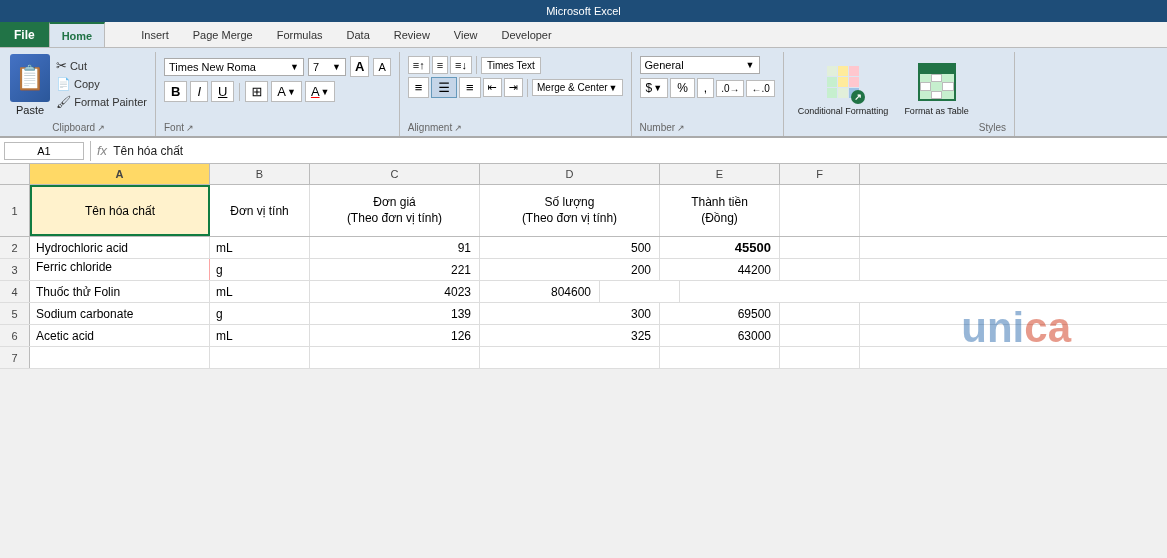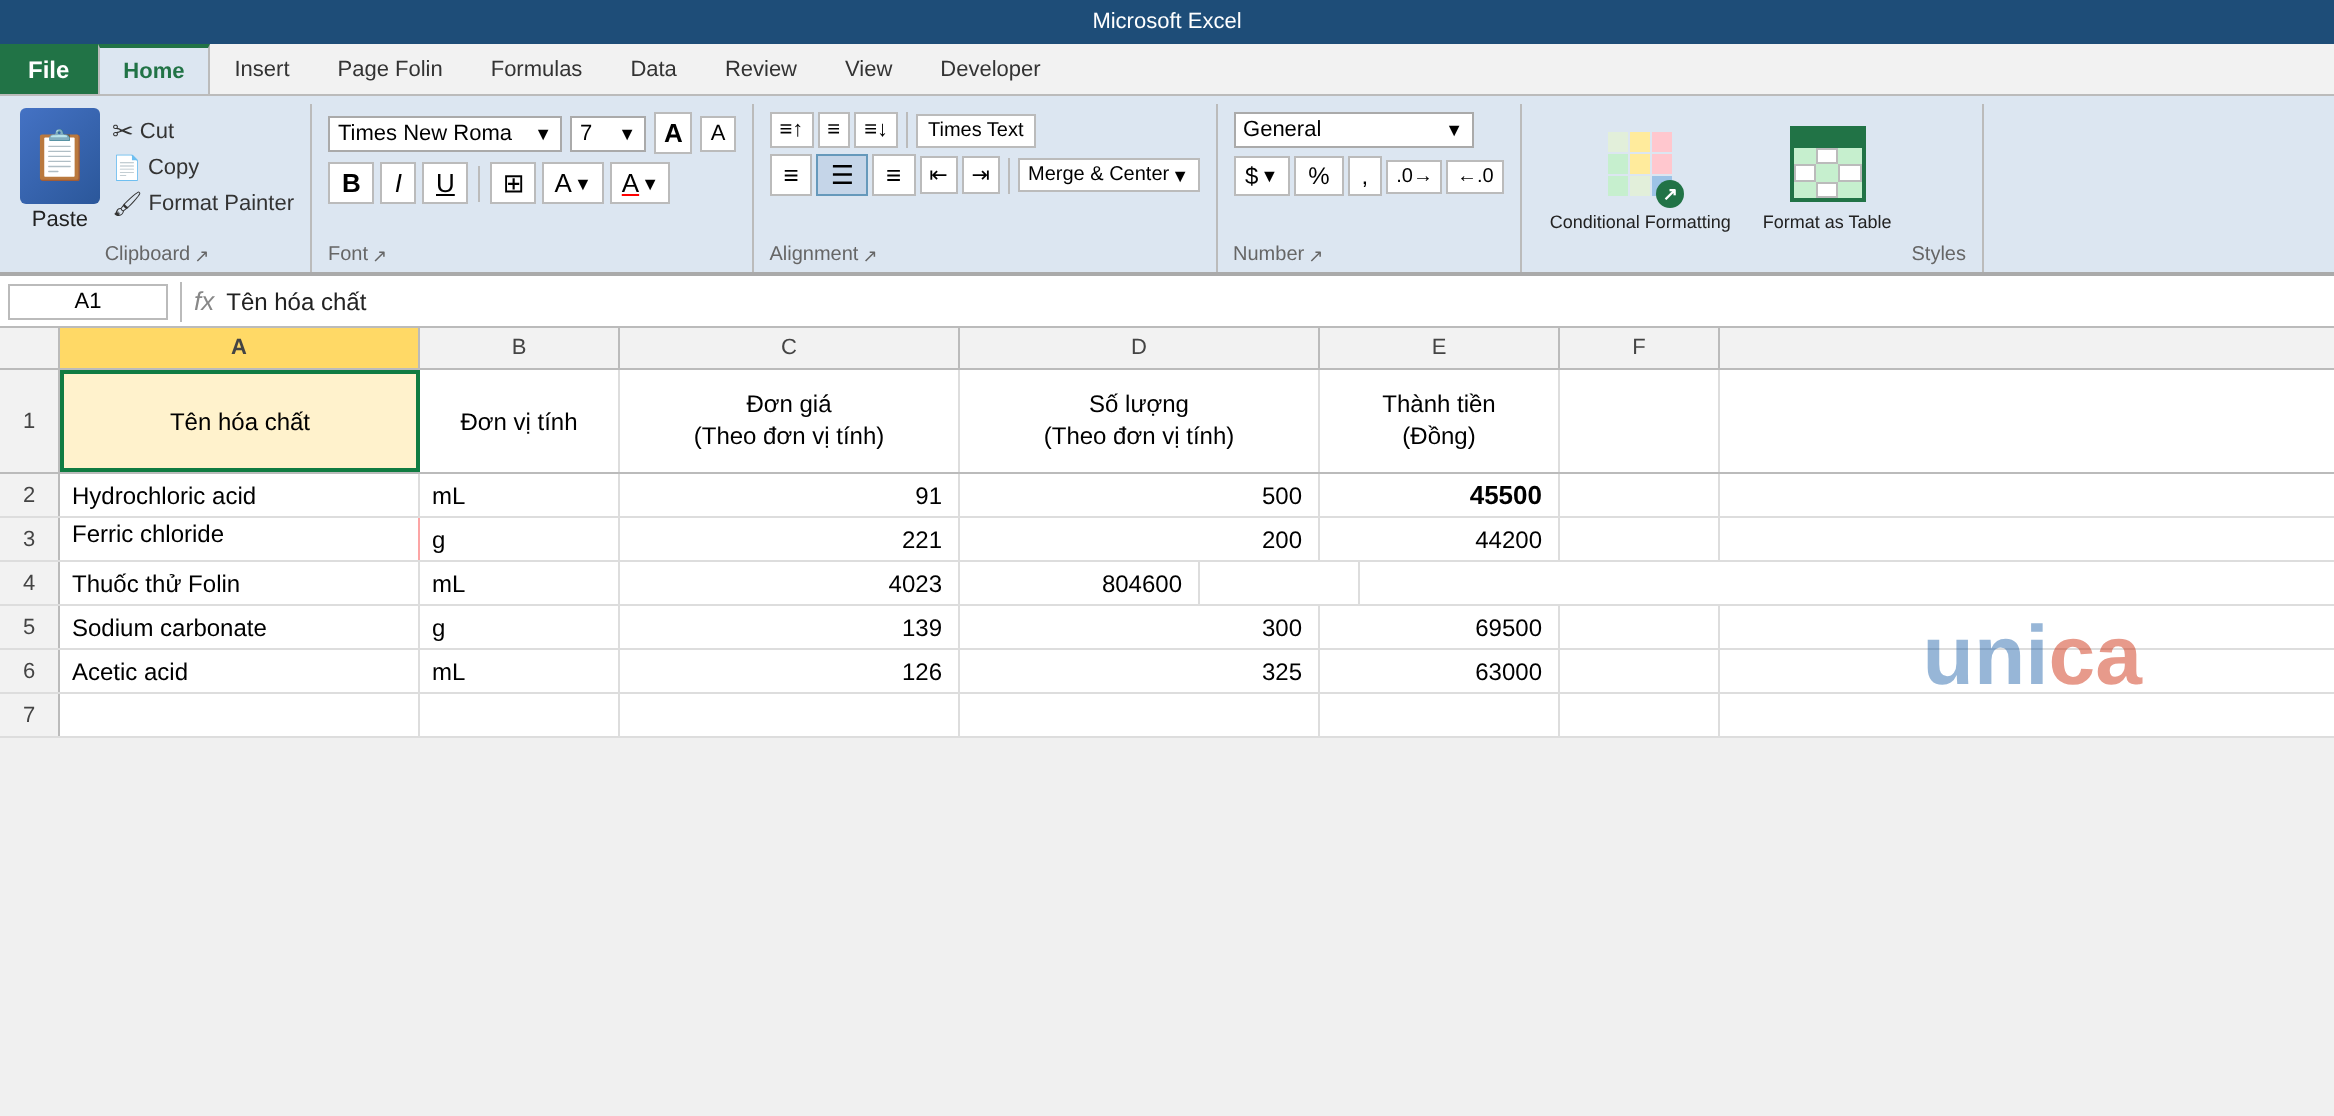--- a/index.html
+++ b/index.html
@@ -12,22 +12,22 @@
 
 <div style="display:flex; background:#1e4d78; height:22px; align-items:center; padding:0 8px;">
   <span style="color:white; font-size:11px; margin-left:auto; margin-right:auto;">Microsoft Excel</span>
 </div>
 
 <div style="display:flex; background:#f2f2f2; height:26px; align-items:flex-start; border-bottom:1px solid #bbb;">
   <div style="background:#217346; color:white; padding:4px 14px; font-size:12px; font-weight:bold; cursor:pointer; height:100%; display:flex; align-items:center;">
     <span>File</span>
   </div>
   <div style="background:#dce6f1; border-top:2px solid #217346; border-left:1px solid #bbb; border-right:1px solid #bbb; padding:3px 12px; font-size:11px; color:#217346; font-weight:bold; cursor:pointer; height:100%; display:flex; align-items:center;">Home</div>
-  <div style="padding:3px 12px; font-size:11px; color:#333; cursor:pointer; height:100%; display:flex; align-items:center;">Insert</div>
-  <div style="padding:3px 12px; font-size:11px; color:#333; cursor:pointer; height:100%; display:flex; align-items:center;">Page Folin</div>
+  <div style="padding:3px 12px; font-size:11px; color:#333; cursor:pointer; height:100%; display:flex; align-items:center;margin-left:24px;">Insert</div>
+  <div style="padding:3px 12px; font-size:11px; color:#333; cursor:pointer; height:100%; display:flex; align-items:center;">Page Merge</div>
   <div style="padding:3px 12px; font-size:11px; color:#333; cursor:pointer; height:100%; display:flex; align-items:center;">Formulas</div>
   <div style="padding:3px 12px; font-size:11px; color:#333; cursor:pointer; height:100%; display:flex; align-items:center;">Data</div>
   <div style="padding:3px 12px; font-size:11px; color:#333; cursor:pointer; height:100%; display:flex; align-items:center;">Review</div>
   <div style="padding:3px 12px; font-size:11px; color:#333; cursor:pointer; height:100%; display:flex; align-items:center;">View</div>
   <div style="padding:3px 12px; font-size:11px; color:#333; cursor:pointer; height:100%; display:flex; align-items:center;">Developer</div>
 </div>
 
 <div style="background:#dce6f1; border-bottom:2px solid #aaa; display:flex; align-items:stretch; min-height:90px; padding:4px 2px 0;">
 
   <div style="display:flex; flex-direction:column; align-items:center; border-right:1px solid #bbb; padding:2px 8px 0;">
@@ -52,21 +52,21 @@
       </div>
     </div>
     <div style="font-size:10px; color:#666; margin-top:auto; padding:2px 0 3px; display:flex; align-items:center; gap:2px;">
       Clipboard
       <span style="font-size:9px;">↗</span>
     </div>
   </div>
 
   <div style="display:flex; flex-direction:column; border-right:1px solid #bbb; padding:4px 8px 0; min-width:220px;">
     <div style="display:flex; align-items:center; gap:4px; margin-bottom:4px;">
-      <div style="background:white; border:1px solid #aaa; padding:2px 4px; font-size:11px; width:117px; display:flex; justify-content:space-between; align-items:center; cursor:pointer;">
+      <div style="background:white; border:1px solid #aaa; padding:2px 4px; font-size:11px; width:140px; display:flex; justify-content:space-between; align-items:center; cursor:pointer;">
         <span>Times New Roma</span>
         <span style="font-size:9px;">▼</span>
       </div>
       <div style="background:white; border:1px solid #aaa; padding:2px 4px; font-size:11px; width:38px; text-align:center; display:flex; justify-content:space-between; align-items:center; cursor:pointer;">
         <span>7</span>
         <span style="font-size:9px;">▼</span>
       </div>
       <div style="background:white; border:1px solid #bbb; padding:2px 4px; cursor:pointer; font-size:13px; font-weight:bold;">A</div>
       <div style="background:white; border:1px solid #bbb; padding:2px 4px; cursor:pointer; font-size:11px;">A</div>
     </div>

